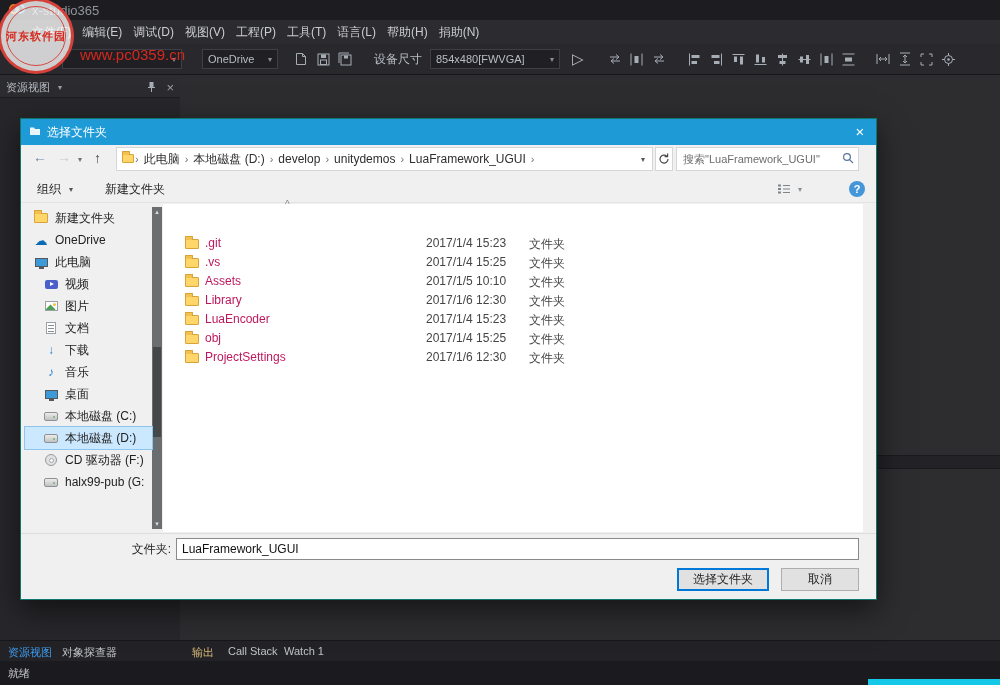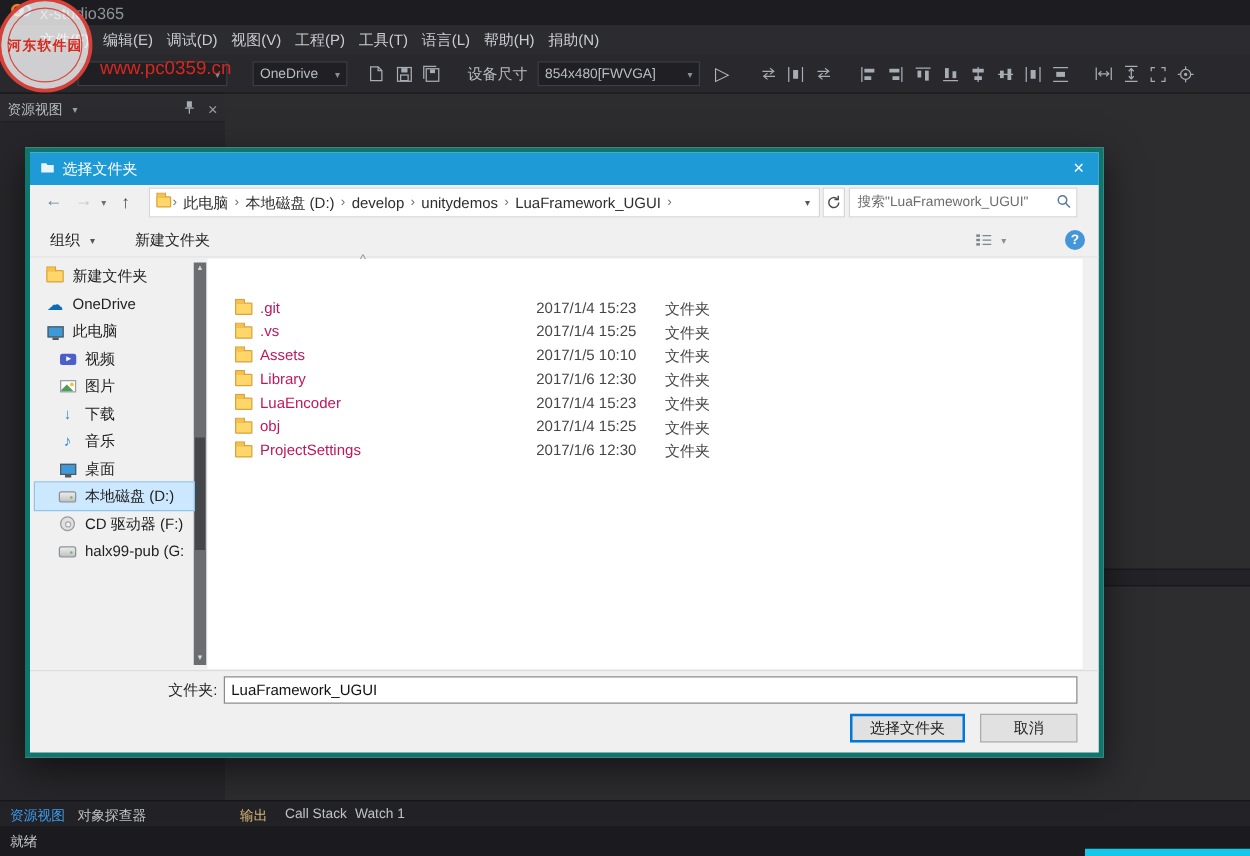--- a/index.html
+++ b/index.html
@@ -37,21 +37,21 @@
   .cyan{left:868px;top:679px;width:132px;height:6px;background:#16c8e8;z-index:5}
 
   
   .wm-stamp{left:-2px;top:-2px;width:76px;height:76px;border-radius:50%;border:3px solid rgba(214,40,30,.85);
             background:rgba(255,255,255,.78);z-index:60;display:flex;align-items:center;justify-content:center;box-sizing:border-box}
   .wm-stamp::before{content:"";position:absolute;inset:5px;border:1px solid rgba(214,40,30,.8);border-radius:50%}
   .wm-text{color:#d6281e;font-size:11px;font-weight:bold;letter-spacing:1px;white-space:nowrap}
   .wm-url{left:80px;top:46px;color:#d6281e;font-size:15px;font-weight:normal;z-index:60;white-space:nowrap}
 
   
-  .dialog{left:20px;top:118px;width:855px;height:480px;background:#f0f0f0;border:4px solid #0f766e;
+  .dialog{left:20px;top:118px;width:855px;height:480px;background:#f0f0f0;border:1px solid #0f766e;
           box-shadow:0 10px 28px rgba(0,0,0,.55);z-index:30;font-size:12px;color:#1e1e1e;box-sizing:content-box}
   .dlg-title{left:0;top:0;width:855px;height:26px;background:#1e9bd7;display:flex;align-items:center;padding:0 0 0 8px;box-sizing:border-box}
   .dlg-title-text{color:#fff;font-size:12px;margin-left:6px}
   .dlg-close{margin-left:auto;width:32px;text-align:center;color:#fff;font-size:15px;line-height:26px}
   .navbtn{font-size:14px;color:#6b87a8}
   .navbtn.fwd{color:#c5c9cd}
   .navbtn.up{color:#4a4a4a}
   .navchev{font-size:8px;color:#707070}
   .bc{background:#fff;border:1px solid #d6d6d6;display:flex;align-items:center;padding-left:5px;box-sizing:border-box}
   .bc-item{padding:0 4px;white-space:nowrap;color:#2e2e2e}
@@ -385,32 +385,44 @@
           </span>
           <span class="s-lbl">视频</span>
         </div>
       <div class="s-item child">
           <span class="s-ico">
             <span class="i-pic"></span>
           </span>
           <span class="s-lbl">图片</span>
         </div>
       <div class="s-item child">
+          <span class="s-ico">
+            <span class="i-doc"></span>
+          </span>
+          <span class="s-lbl">文档</span>
+        </div>
+      <div class="s-item child">
           <span class="s-ico i-down">↓</span>
           <span class="s-lbl">下载</span>
         </div>
       <div class="s-item child">
           <span class="s-ico i-music">♪</span>
           <span class="s-lbl">音乐</span>
         </div>
       <div class="s-item child">
           <span class="s-ico">
             <span class="i-pc"></span>
           </span>
           <span class="s-lbl">桌面</span>
+        </div>
+      <div class="s-item child">
+          <span class="s-ico">
+            <span class="i-disk"></span>
+          </span>
+          <span class="s-lbl">本地磁盘 (C:)</span>
         </div>
       <div class="s-item child sel">
           <span class="s-ico">
             <span class="i-disk"></span>
           </span>
           <span class="s-lbl">本地磁盘 (D:)</span>
         </div>
       <div class="s-item child">
           <span class="s-ico">
             <span class="i-cd"></span>

